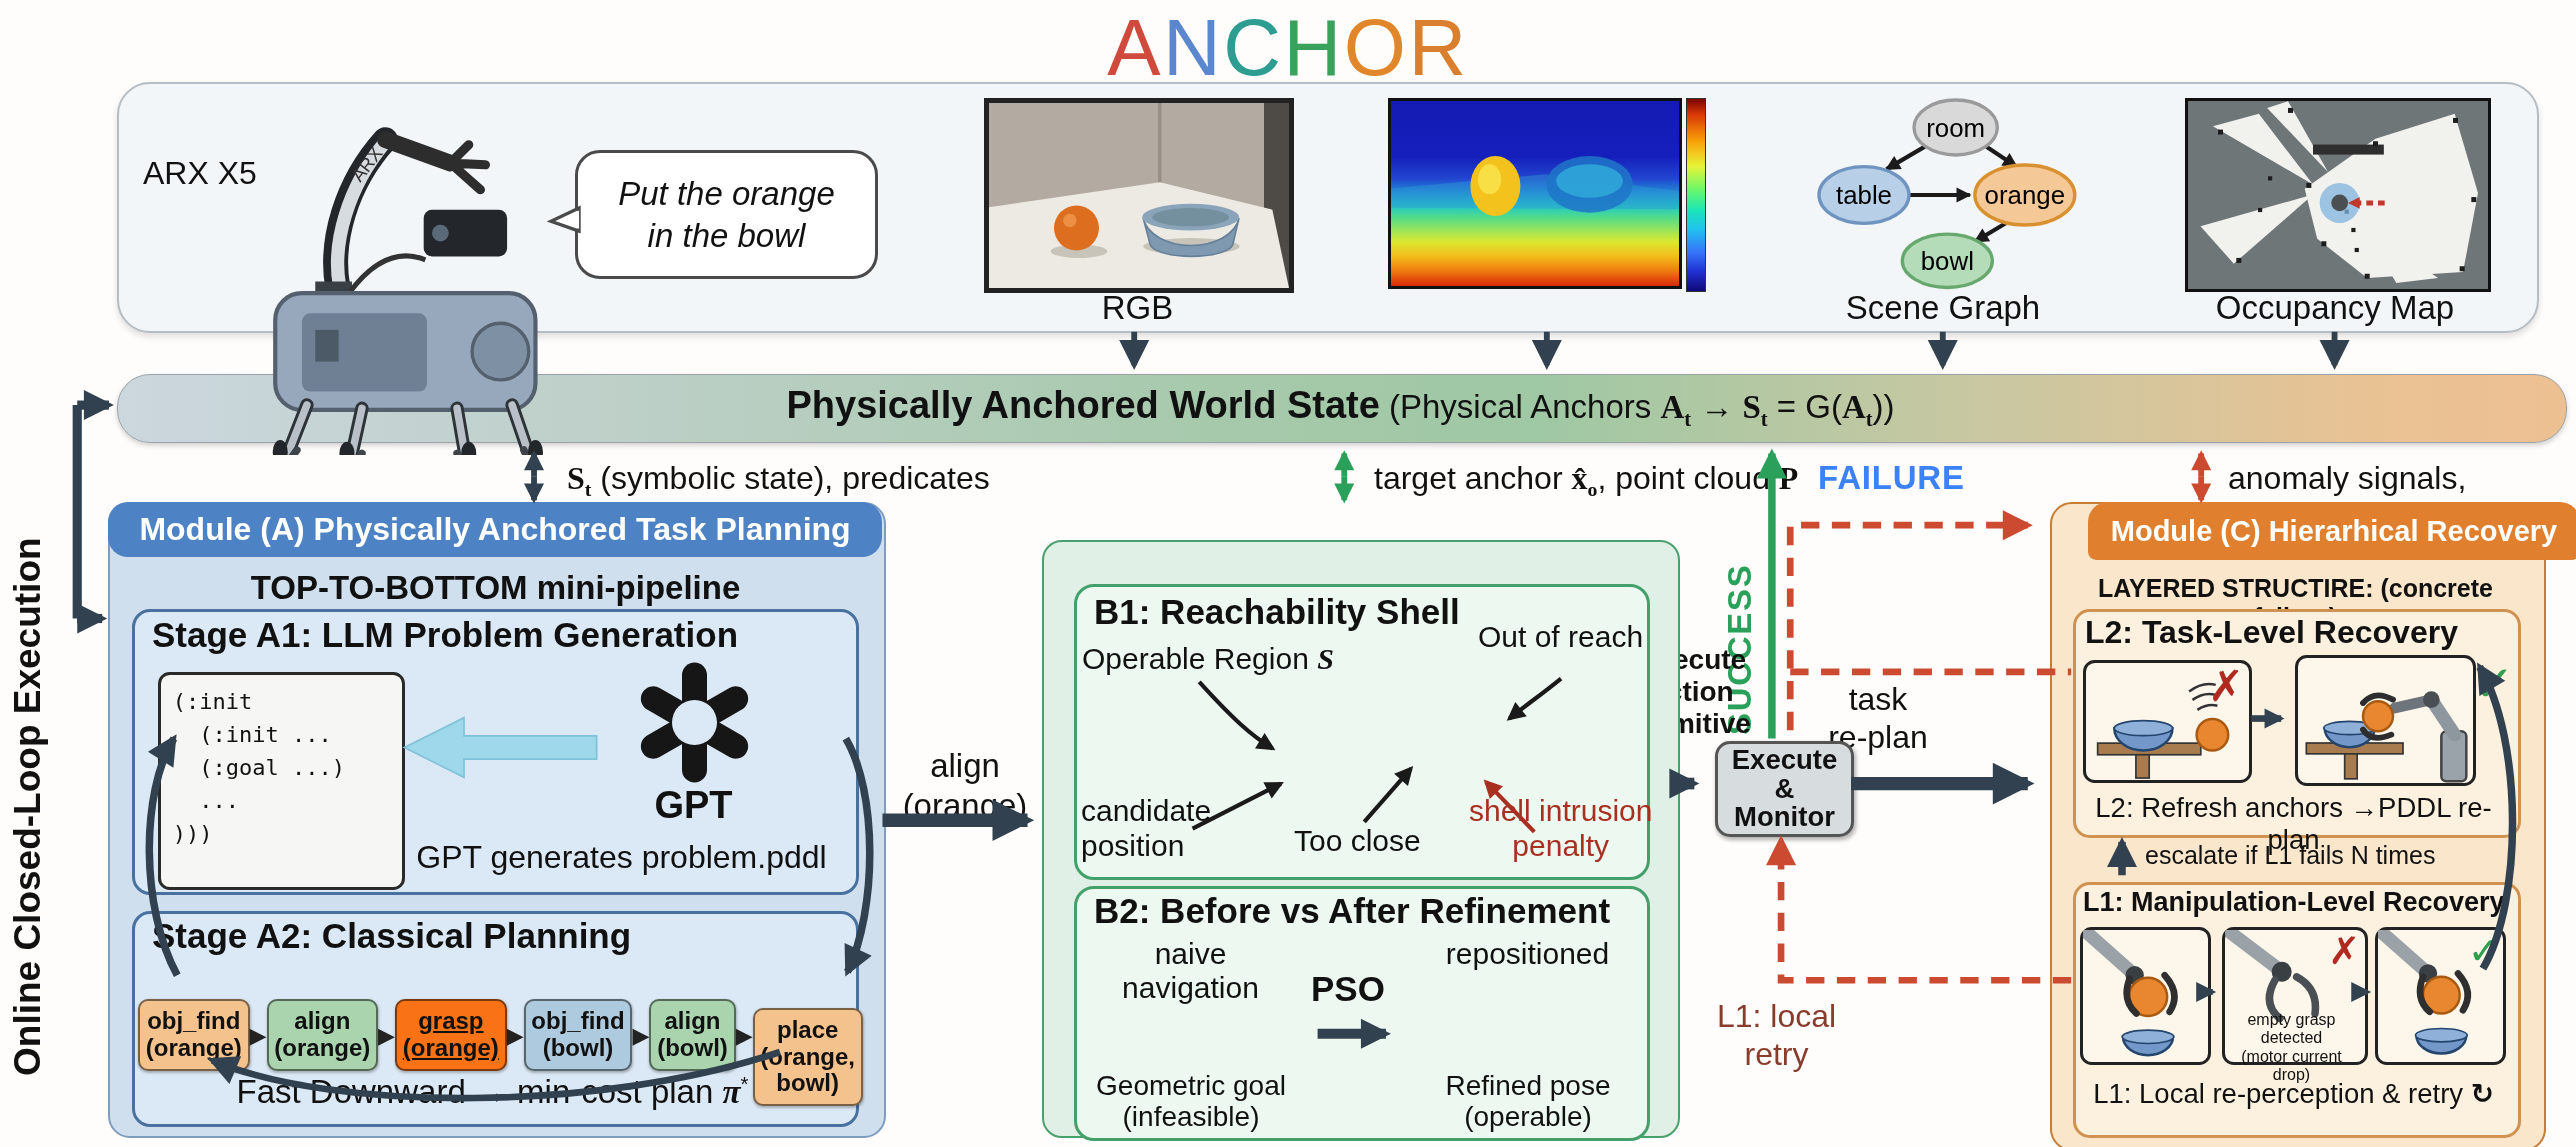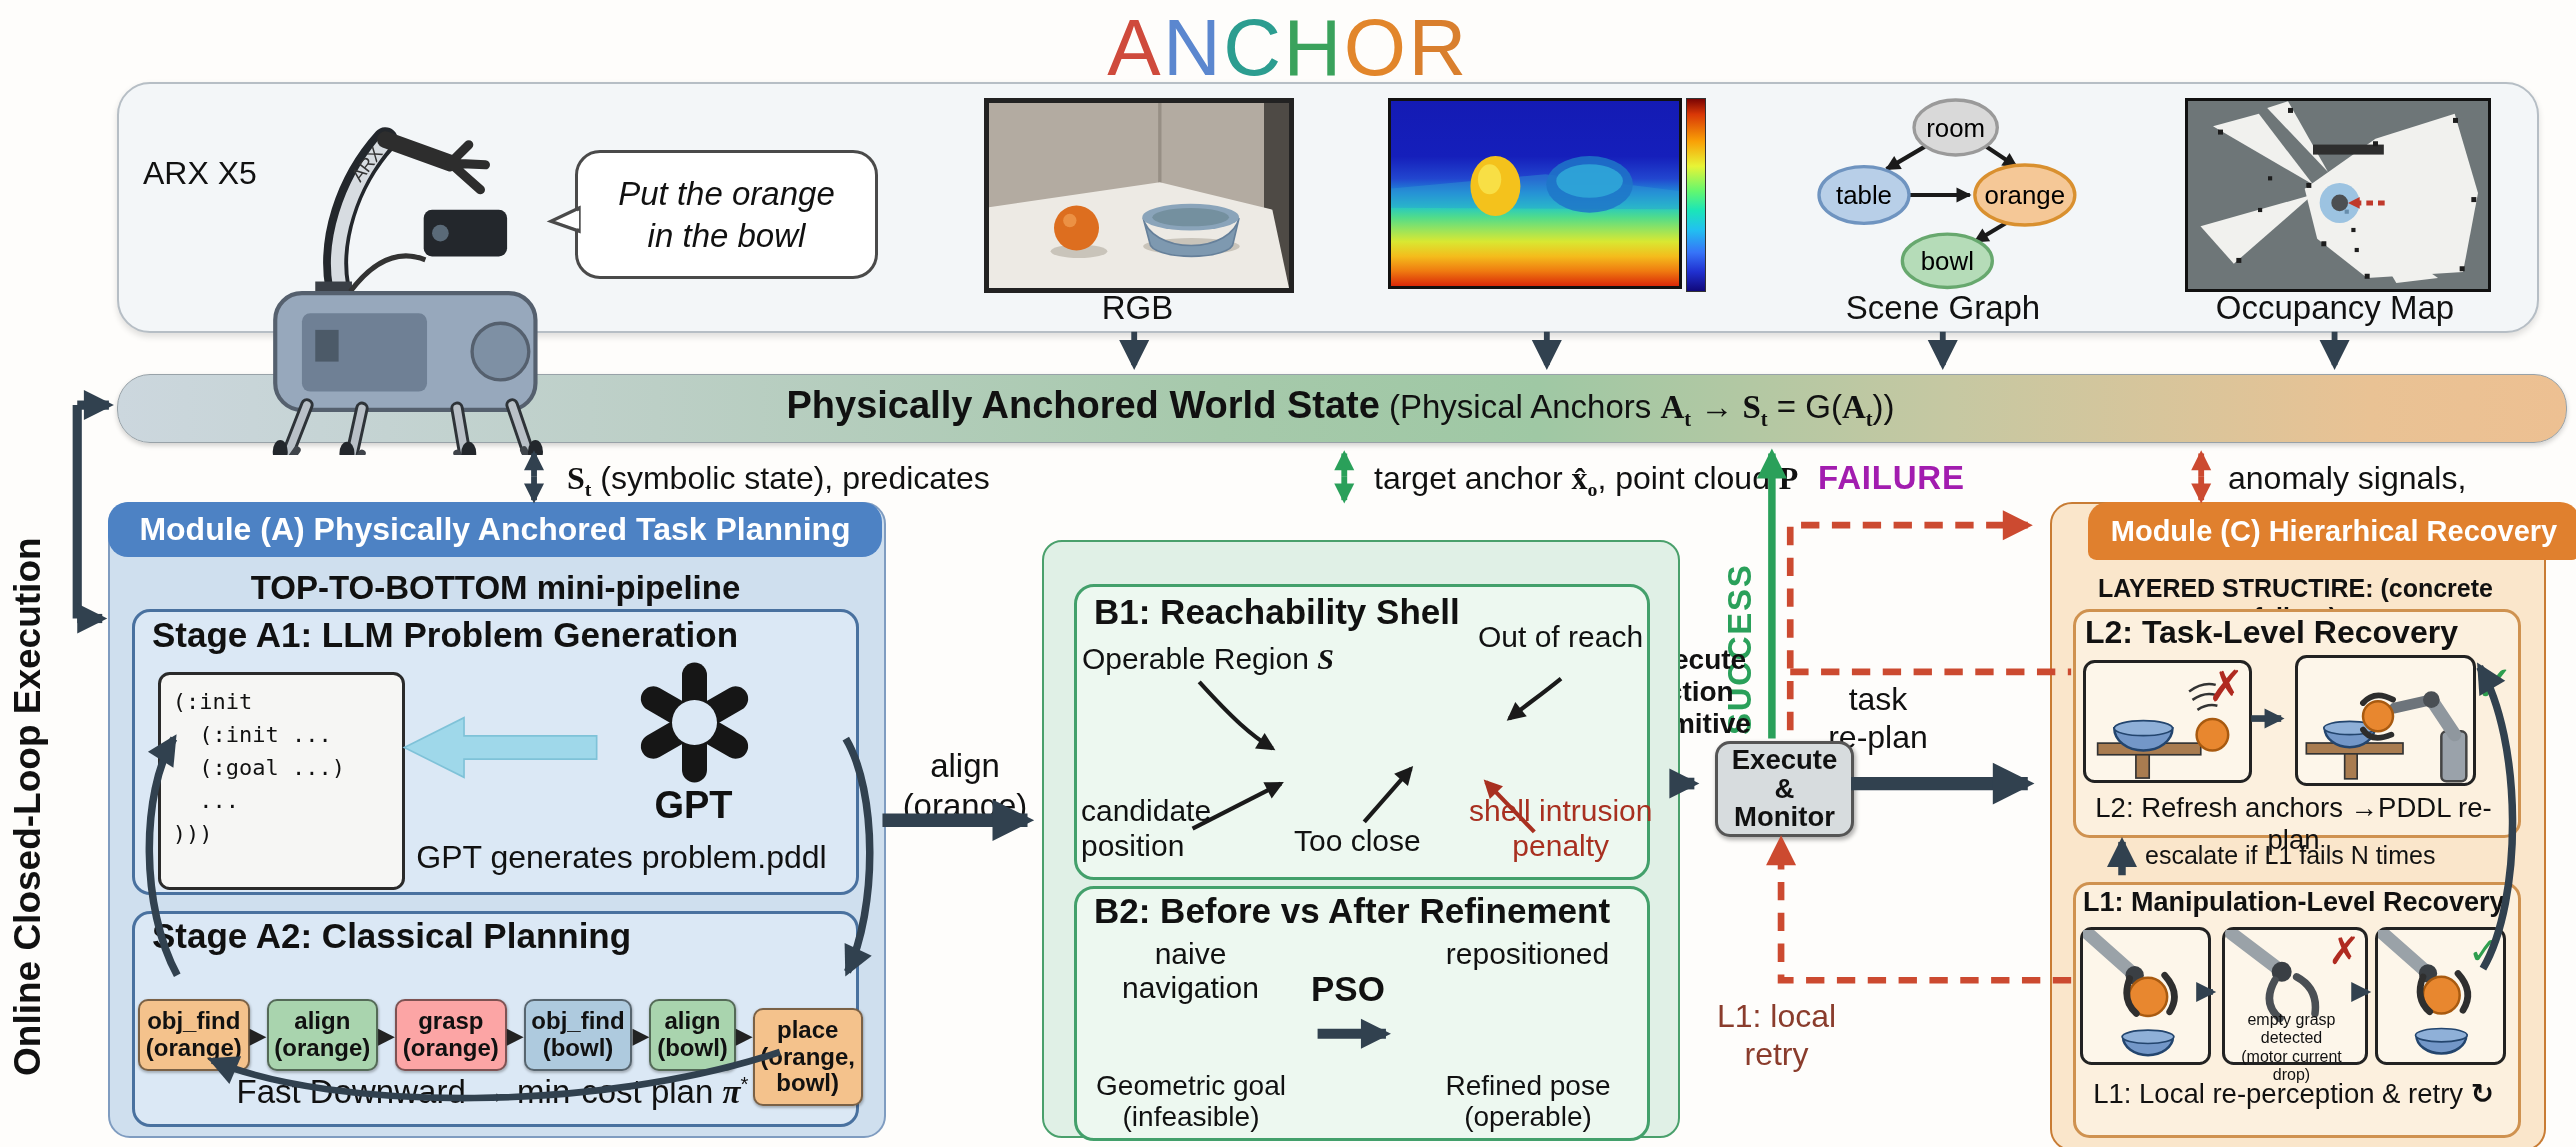--- a/index.html
+++ b/index.html
@@ -31,21 +31,21 @@
   #sgraph{left:1793px;top:90px;width:317px;height:200px;}
   #occimg{left:2185px;top:98px;width:300px;height:188px;border:3.3px solid #111;background:#6e7678;}
   
   #wbar{left:117px;top:374px;width:2448px;height:67px;border-radius:33px;border:1.7px solid #98a2a8;z-index:2;
     background:linear-gradient(90deg,#ccd7de 0%,#bccfc6 22%,#a6c9ab 45%,#9fc8a4 58%,#c6c8a2 75%,#e9c294 92%,#edc092 100%);
     box-shadow:0 2.5px 5px rgba(0,0,0,.18);}
   #wtext{left:534px;top:384px;width:1613px;text-align:center;font-size:33px;z-index:3;}
   #wtext .big{font-size:38px;font-weight:bold;}
   
   .sig{top:460px;font-size:32px;}
-  #failure{left:1818px;top:459px;font-size:33px;font-weight:bold;color:#a21caf;letter-spacing:0.8px;}
+  #failure{left:1818px;top:459px;font-size:33px;font-weight:bold;color:#3b82f6;letter-spacing:0.8px;}
   #success{left:1721px;top:510px;height:225px;writing-mode:vertical-rl;transform:rotate(180deg);
            font-size:33px;font-weight:bold;color:#2aa05a;letter-spacing:1.7px;}
   
   #lrail{left:6.7px;top:484px;height:592px;writing-mode:vertical-rl;transform:rotate(180deg);
          font-size:37px;font-weight:bold;}
   #rrail{left:2505px;top:544px;height:597px;writing-mode:vertical-rl;transform:rotate(180deg);
          font-size:30px;font-weight:bold;}
   
   #modA{left:108px;top:502px;width:774px;height:632px;background:#cfdfee;border:2.5px solid #7f9cc0;border-radius:22px;z-index:3;}
   #modAh{left:108px;top:502px;width:774px;height:55px;background:#4d82c4;border-radius:20px;z-index:4;
@@ -269,21 +269,21 @@
   <div class="abs" id="gptlbl">GPT</div>
   <div class="abs" id="a1cap">GPT generates problem.pddl</div>
 
   <div class="abs stage" id="stA2"></div>
   <div class="abs" id="a2t">Stage A2: Classical Planning</div>
   <div class="abs" id="chain">
     <div class="cbox" style="background:#f4c28c;"><span>obj_find</span><br><span>(orange)</span></div>
     <span class="chev">▶</span>
     <div class="cbox" style="background:#a9d4ae;"><span>align</span><br><span>(orange)</span></div>
     <span class="chev">▶</span>
-    <div class="cbox" style="background:#fca5a5;"><span>grasp</span><br><span>(orange)</span></div>
+    <div class="cbox" style="background:#f97316;text-decoration:underline;"><span>grasp</span><br><span>(orange)</span></div>
     <span class="chev">▶</span>
     <div class="cbox" style="background:#aecade;"><span>obj_find</span><br><span>(bowl)</span></div>
     <span class="chev">▶</span>
     <div class="cbox" style="background:#a9d4ae;"><span>align</span><br><span>(bowl)</span></div>
     <span class="chev">▶</span>
     <div class="cbox" style="background:#f4c28c;margin-top:44px;"><span>place</span><br><span>(orange,</span><br><span>bowl)</span></div>
   </div>
   <div class="abs" id="a2cap">
     <span>Fast Downward → min-cost plan </span><span class="math i">π</span><sup>*</sup>
   </div>

